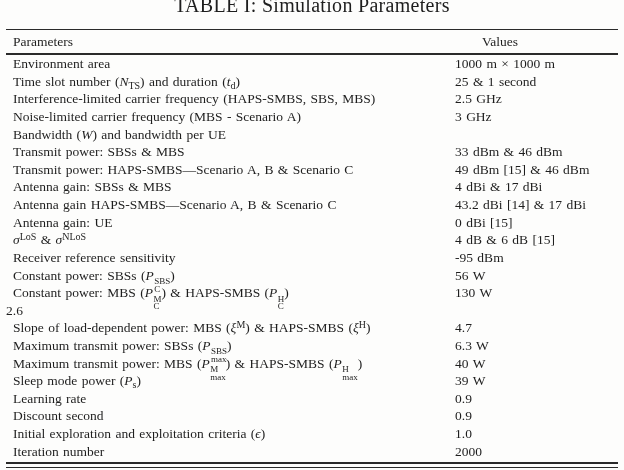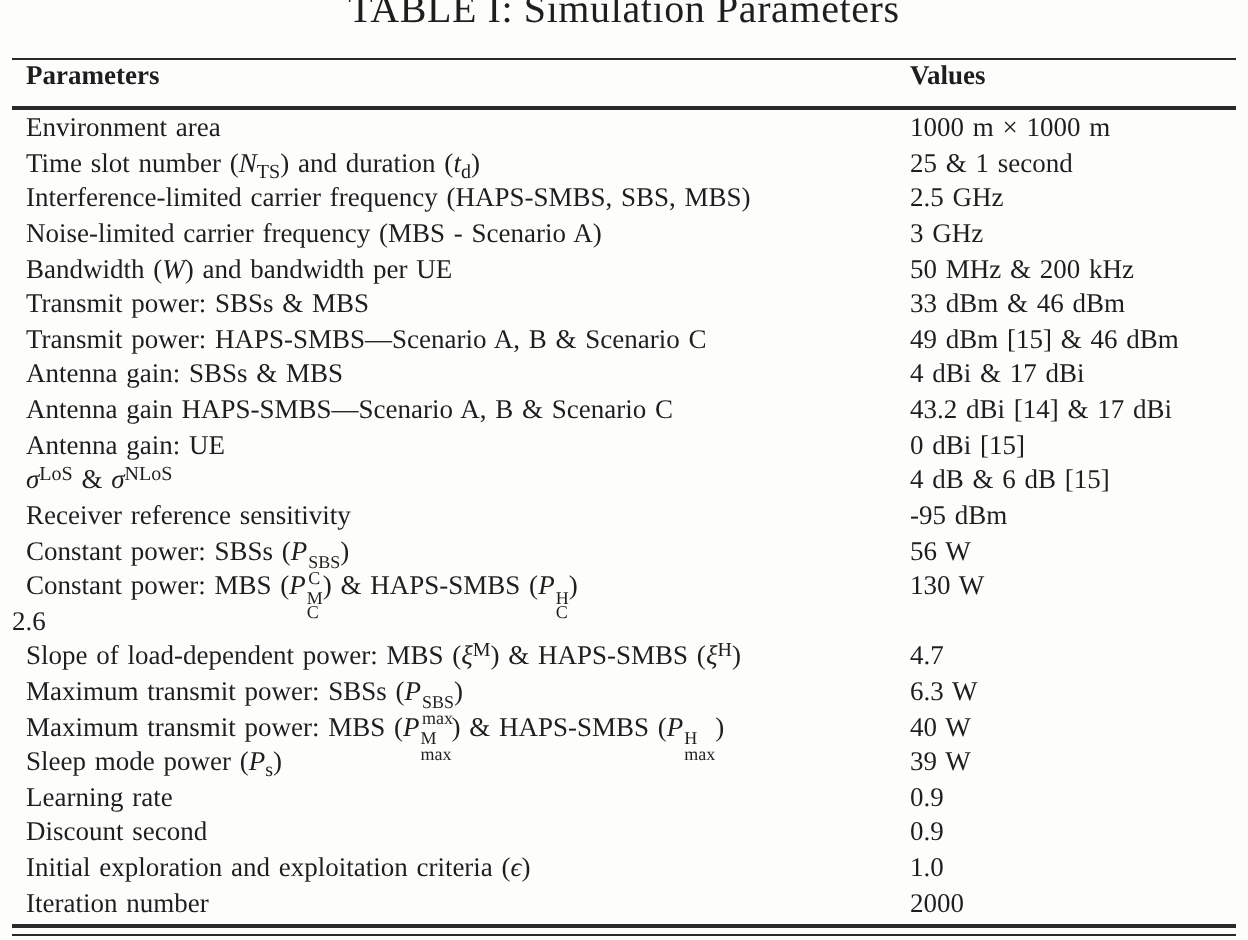--- a/index.html
+++ b/index.html
@@ -36,23 +36,24 @@
   .spacer-top { height: 15px; }
   .rule { background: #2a2a2a; }
   .toprule { height: 1.4px; }
   .midrule { height: 1.8px; }
   .botrule-1 { height: 2px; margin-top: 2px; }
   .botrule-2 { height: 1.4px; margin-top: 2.3px; }
 
   .row { display: flex; }
   .header-row {
     height: 20px;
-    align-items: flex-start;
+    align-items: flex-end;
     padding-bottom: 3px;
-    font-weight: bold;
+    font-weight: normal;
+    gap: 27px;
   }
   .rows .row {
     height: 17.62px;
     line-height: 17.62px;
     white-space: nowrap;
   }
   .cell { overflow: visible; }
   .cell.label {
     box-sizing: border-box;
     width: 449px;
@@ -112,21 +113,20 @@
         <div class="row">
           <div class="cell label">Interference-limited carrier frequency (HAPS-SMBS, SBS, MBS)</div>
           <div class="cell value">2.5 GHz</div>
         </div>
         <div class="row">
           <div class="cell label">Noise-limited carrier frequency (MBS - Scenario A)</div>
           <div class="cell value">3 GHz</div>
         </div>
         <div class="row">
           <div class="cell label">Bandwidth (<i>W</i>) and bandwidth per UE</div>
-          <div class="cell value">50 MHz &amp; 200 kHz</div>
         </div>
         <div class="row">
           <div class="cell label">Transmit power: SBSs &amp; MBS</div>
           <div class="cell value">33 dBm &amp; 46 dBm</div>
         </div>
         <div class="row">
           <div class="cell label">Transmit power: HAPS-SMBS—Scenario A, B &amp; Scenario C</div>
           <div class="cell value">49 dBm [15] &amp; 46 dBm</div>
         </div>
         <div class="row">

